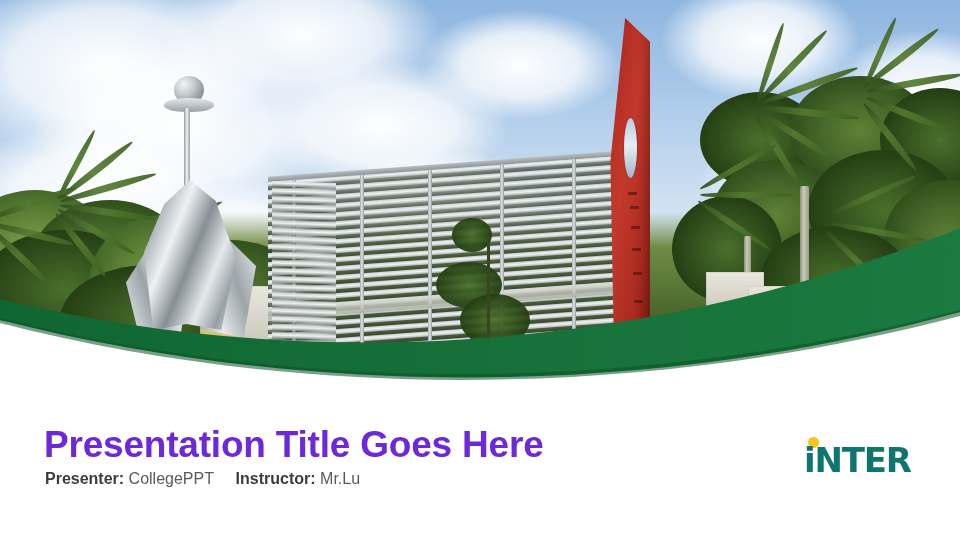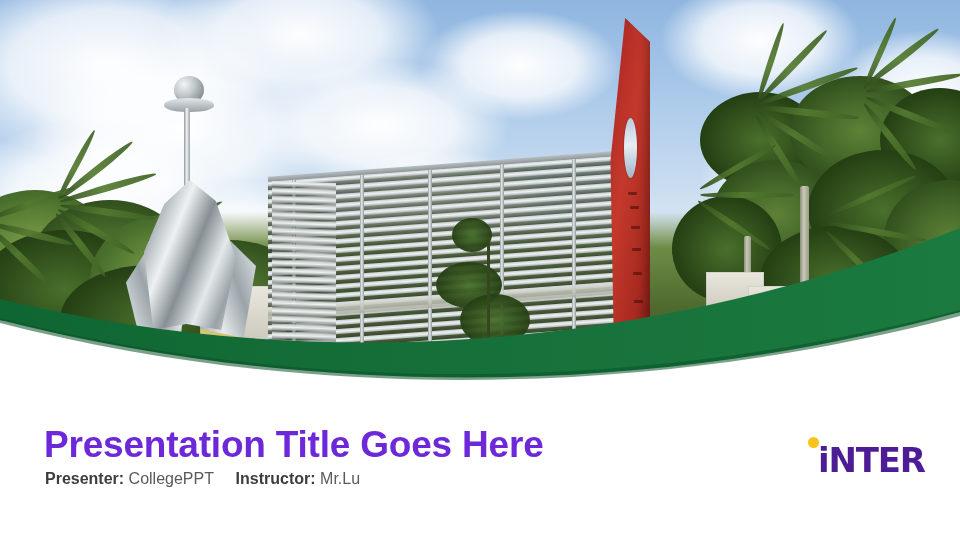--- a/index.html
+++ b/index.html
@@ -274,26 +274,26 @@
   }
   #logo-dot {
     position: absolute;
     left: 8px; top: 0px;
     width: 11px; height: 11px;
     border-radius: 50%;
     background: #f5c518;
   }
   #logo-text {
     position: absolute;
-    left: 18px; top: 6px;
+    left: 4px; top: 6px;
     font-size: 34px;
     font-weight: bold;
     font-style: normal;
     letter-spacing: -1.2px;
-    color: #4c1d95;
+    color: #0f766e;
     line-height: 1;
     font-family: "DejaVu Sans", sans-serif;
   }
 </style>
 </head>
 <body>
 
 <div id="slide">
 
   <div id="hero">

